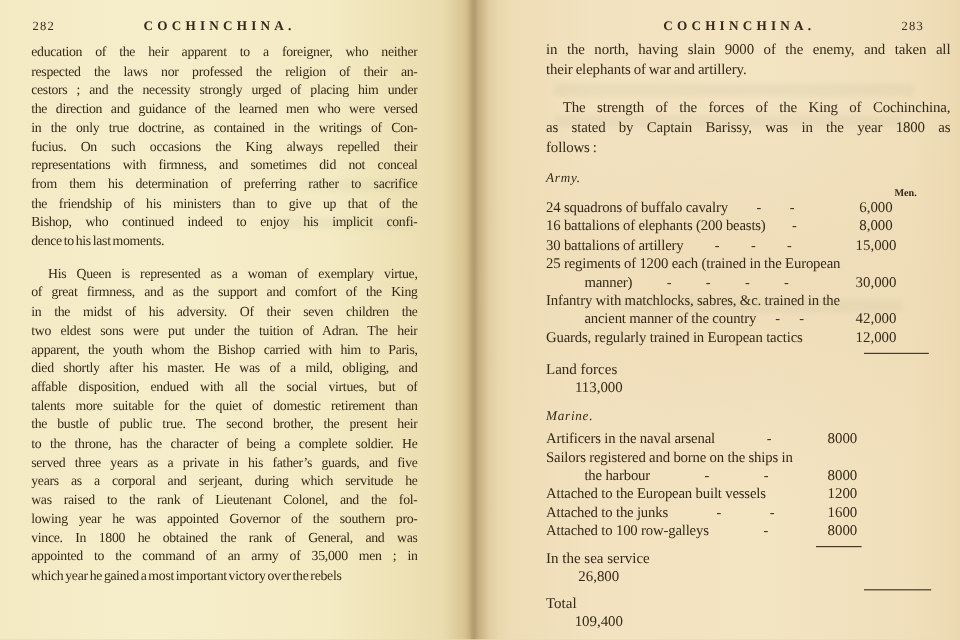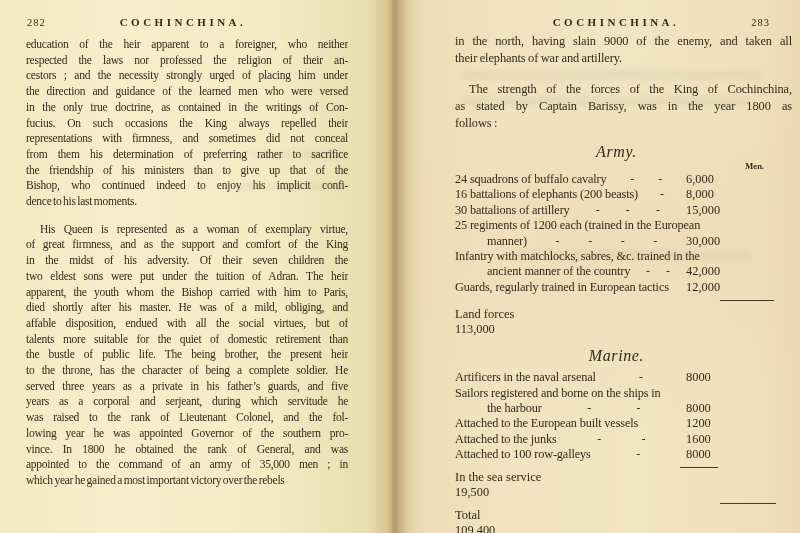--- a/index.html
+++ b/index.html
@@ -47,30 +47,30 @@
   .content .para + .para{margin-top:14px;}
   .line{
     text-align:justify;text-align-last:justify;
     overflow:hidden;white-space:normal;
   }
   .page.left .line{font-size:11.5px;line-height:15.7px;letter-spacing:-0.25px;word-spacing:-1.1px;}
   .content .line{font-size:12.4px;line-height:17px;letter-spacing:-0.1px;word-spacing:-0.5px;}
   .line.lastline{text-align-last:left;}
   .line.indent{text-indent:14px;}
   
-  .sec-title{text-align:center;font-style:italic;font-size:16px;letter-spacing:.6px;padding-right:14px;}
+  .sec-title{text-align:left;font-style:italic;font-size:11px;letter-spacing:.6px;padding-right:14px;}
   .army .sec-title{margin:11px 0 1px;}
   .marine .sec-title{margin:10px 0 5px;}
   .col-header{text-align:right;padding-right:28px;font-size:8.5px;font-weight:bold;line-height:9px;margin-bottom:1px;}
   .trow{display:flex;align-items:baseline;font-size:12.3px;line-height:15.4px;}
   .lab{white-space:nowrap;letter-spacing:-0.15px;}
   .lab.ind{padding-left:32px;}
   .fill{flex:1;display:flex;justify-content:space-evenly;align-items:baseline;}
   .dash{font-size:12px;}
-  .val{width:106px;flex-shrink:0;text-align:left;padding-right:18px;box-sizing:border-box;font-size:12.4px;}
+  .val{width:106px;flex-shrink:0;text-align:center;padding-right:18px;box-sizing:border-box;font-size:12.4px;}
   .marine-rows .val{padding-right:74px;}
   .rule{height:0;border-top:1.3px solid #473a26;}
   .rule-land{width:54px;margin:5px 18px 3px auto;}
   .rule-sea{width:38px;margin:4px 74px 2px auto;}
   .rule-total{width:56px;margin:3px 16px 4px auto;}
   .total-row{display:flex;justify-content:flex-end;align-items:baseline;font-size:12.5px;line-height:15px;flex-direction:column;}
   .total-row .val{width:106px;}
   .total-row.land{margin-top:6px;}
   .signature{text-align:center;padding-right:30px;font-size:11px;letter-spacing:2px;margin-top:17px;}
   
@@ -102,21 +102,21 @@
         </div>
         <div class="para">
           <div class="line indent">His Queen is represented as a woman of exemplary virtue,</div>
           <div class="line">of great firmness, and as the support and comfort of the King</div>
           <div class="line">in the midst of his adversity.  Of their seven children the</div>
           <div class="line">two eldest sons were put under the tuition of Adran.  The heir</div>
           <div class="line">apparent, the youth whom the Bishop carried with him to Paris,</div>
           <div class="line">died shortly after his master.  He was of a mild, obliging, and</div>
           <div class="line">affable disposition, endued with all the social virtues, but of</div>
           <div class="line">talents more suitable for the quiet of domestic retirement than</div>
-          <div class="line">the bustle of public life.  The being brother, the present heir</div>
+          <div class="line">the bustle of public true.  The second brother, the present heir</div>
           <div class="line">to the throne, has the character of being a complete soldier.  He</div>
           <div class="line">served three years as a private in his father’s guards, and five</div>
           <div class="line">years as a corporal and serjeant, during which servitude he</div>
           <div class="line">was raised to the rank of Lieutenant Colonel, and the fol-</div>
           <div class="line">lowing year he was appointed Governor of the southern pro-</div>
           <div class="line">vince.  In 1800 he obtained the rank of General, and was</div>
           <div class="line">appointed to the command of an army of 35,000 men ; in</div>
           <div class="line lastline">which year he gained a most important victory over the rebels</div>
         </div>
       </div>
@@ -252,21 +252,21 @@
               <span class="lab">Attached to 100 row-galleys</span>
               <span class="fill">
                 <span class="dash">-</span>
               </span>
               <span class="val">8000</span>
             </div>
           </div>
         <div class="rule rule-sea"></div>
         <div class="total-row">
           <span>In the sea service</span>
-          <span class="val">19,500</span>
+          <span class="val">26,800</span>
         </div>
         <div class="rule rule-total"></div>
         <div class="total-row grand">
           <span>Total</span>
           <span class="val">109,400</span>
         </div>
       </div>
 
       <div class="signature">o o 2</div>
     </div>

